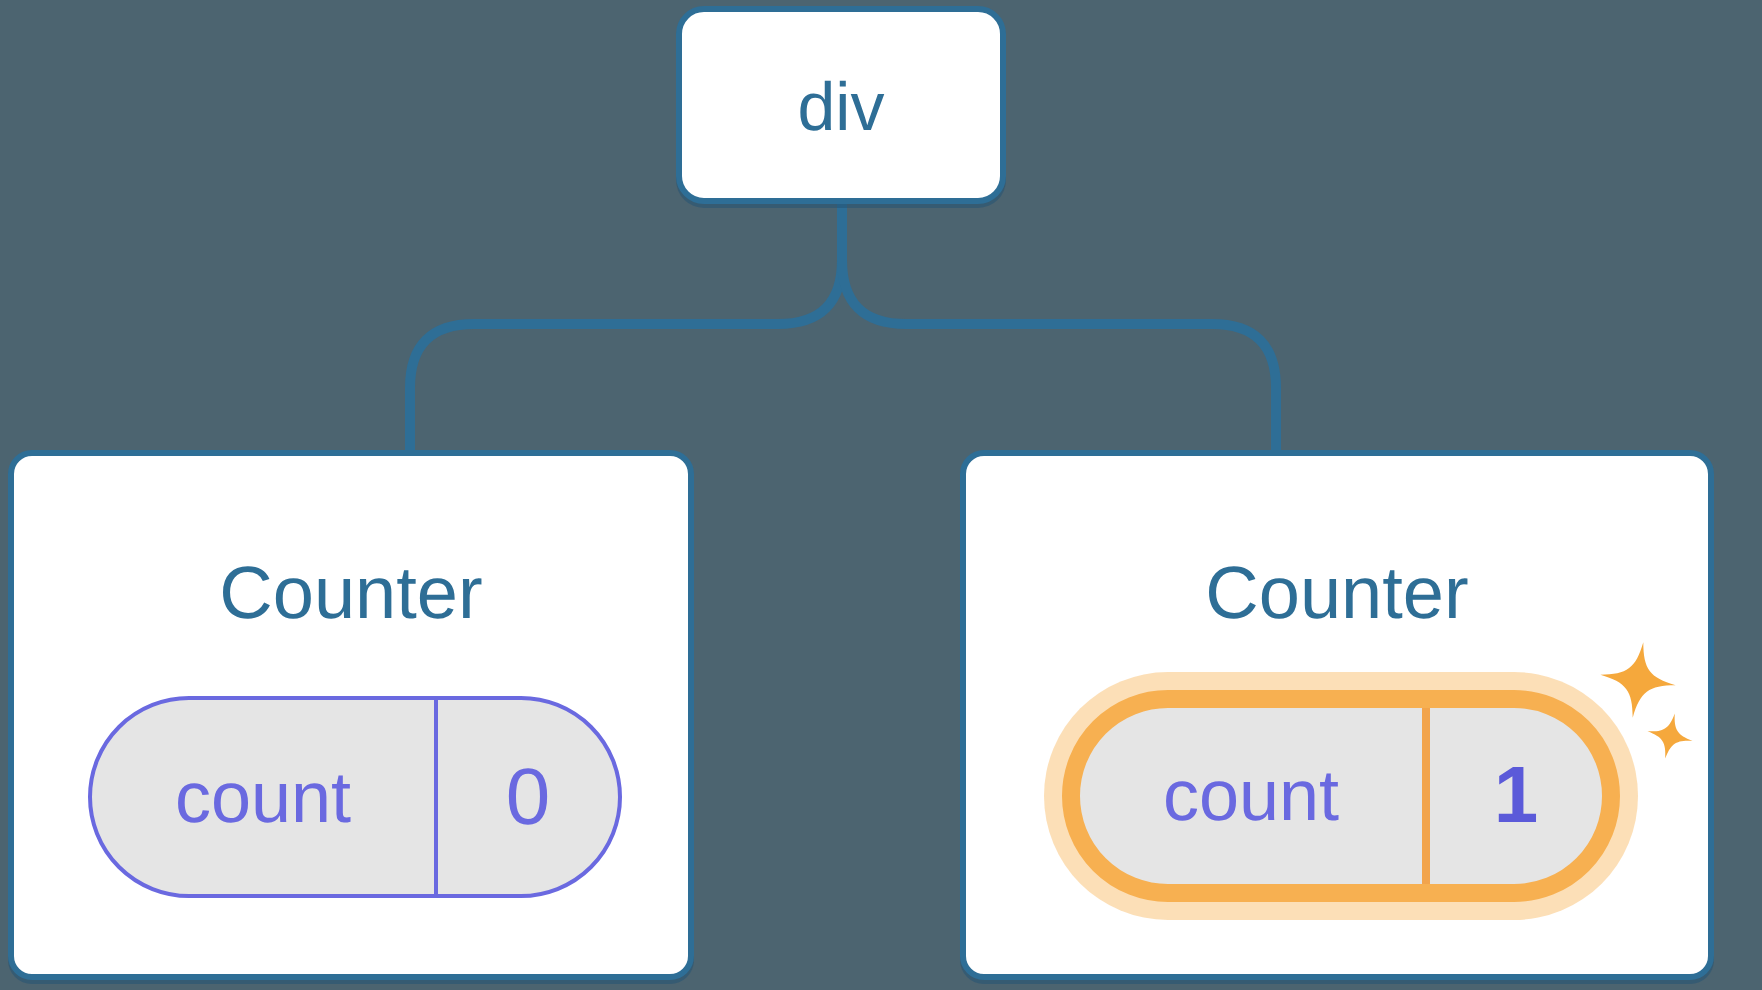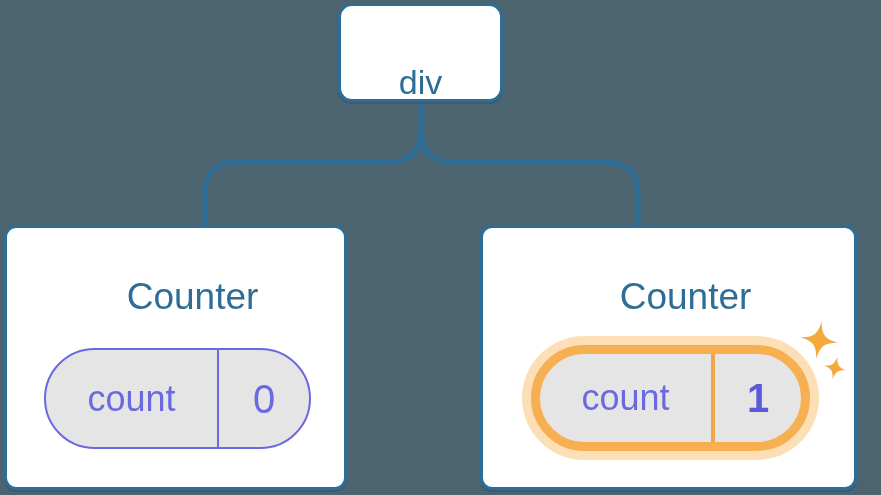--- a/index.html
+++ b/index.html
@@ -12,21 +12,21 @@
   }
   
   .root-node{
     position:absolute;left:338px;top:3px;
     width:165px;height:99px;
     box-sizing:border-box;
     background:#fff;
     border:3px solid #2E6E96;
     border-radius:14px;
     box-shadow:0 2px 0 rgba(36,84,116,.55);
-    display:flex;align-items:flex-end;justify-content:center;
+    display:flex;align-items:center;justify-content:center;
   }
   .root-node .label{
     color:#2E6E96;font-size:34px;font-weight:500;line-height:1;
     padding-top:2px;
   }
   
   .connectors{position:absolute;left:0;top:0;}
   
   .card{
     position:absolute;top:225px;height:265px;
@@ -34,21 +34,21 @@
     background:#fff;
     border:3px solid #2E6E96;
     border-radius:12px;
     box-shadow:0 2px 0 rgba(36,84,116,.55);
   }
   .card-left{left:4px;width:343px;}
   .card-right{left:480px;width:377px;}
   .card-title{
     position:absolute;top:50px;left:0;width:100%;
     text-align:center;
-    color:#2E6E96;font-size:37px;font-weight:500;line-height:1;padding-left:17px;
+    color:#2E6E96;font-size:37px;font-weight:500;line-height:1;
   }
   
   .pill{
     position:absolute;
     box-sizing:border-box;
     background:#e5e5e5;
     display:flex;align-items:stretch;
   }
   .pill-normal{
     left:37px;top:120px;width:267px;height:101px;

